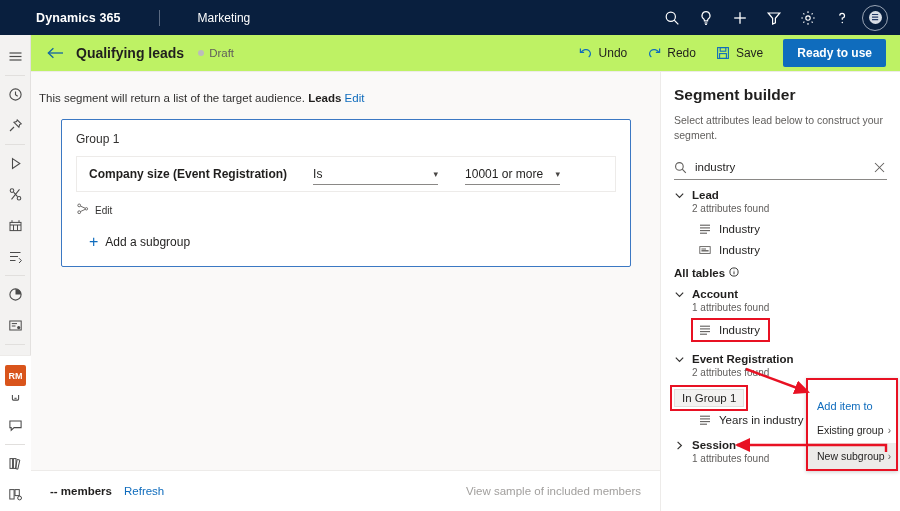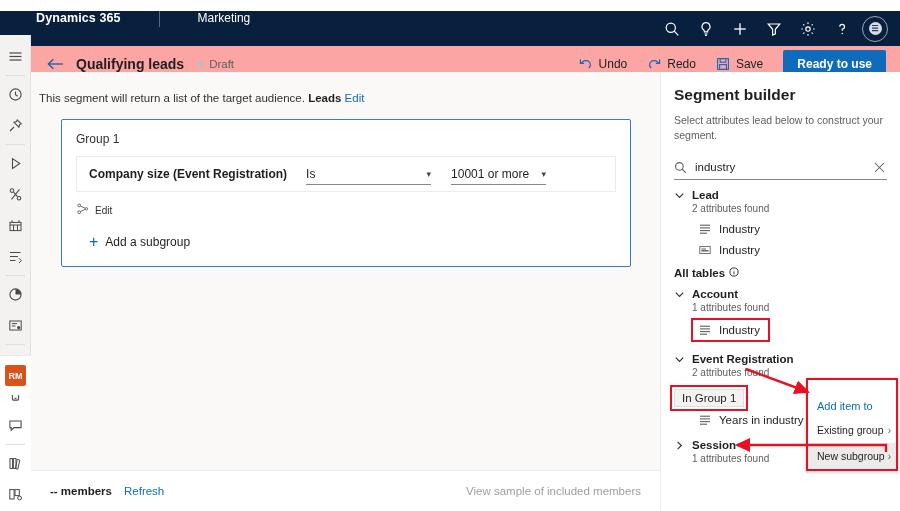--- a/index.html
+++ b/index.html
@@ -8,22 +8,22 @@
     width: 900px; height: 511px;
     font-family: "Liberation Sans", sans-serif;
     background: #ffffff;
     overflow: hidden;
     -webkit-font-smoothing: antialiased;
   }
   .app { position: relative; width: 900px; height: 511px; }
 
   
   .suitebar {
-    position: absolute; top: 11px; left: 0; width: 900px; height: 35px;
-    background: #091f3e; display: flex; align-items: flex-start; gap: 24px;
+    position: absolute; top: 0; left: 0; width: 900px; height: 35px;
+    background: #091f3e; display: flex; align-items: center; gap: 24px;
   }
   .suite-brand {
     color: #ffffff; font-size: 12.5px; font-weight: bold;
     margin-left: 36px; letter-spacing: .1px;
   }
   .suite-div {
     width: 1px; height: 16px; background: #5a6a82; margin: 0 14px;
   }
   .suite-app { color: #ffffff; font-size: 12px; font-weight: normal; }
   .suite-right {
@@ -64,22 +64,22 @@
   }
   .rm-badge {
     width: 21px; height: 21px; background: #d9541b; color: #fff;
     font-size: 9px; font-weight: bold; display: flex;
     align-items: center; justify-content: center; border-radius: 2px;
   }
 
   
   .cmdbar {
     position: absolute; top: 35px; left: 31px; width: 869px; height: 37px;
-    background: #fca5a5; border-bottom: 1px solid #edebe9;
-    display: flex; align-items: center; margin-top: 11px;
+    background: #bef264; border-bottom: 1px solid #edebe9;
+    display: flex; align-items: center;
   }
   .back-arrow {
     margin-left: 16px; color: #1264a3; cursor: pointer; display: flex;
     align-items: center;
   }
   .page-title {
     margin-left: 12px; font-size: 14px; font-weight: bold; color: #201f1e;
   }
   .status-wrap {
     margin-left: 14px; display: flex; align-items: center; gap: 5px;
@@ -115,21 +115,21 @@
   .lnk { color: #0f6cbd; cursor: pointer; }
 
   .group-box {
     margin: 15px 0 0 30px; width: 570px;
     border: 1px solid #3b78c3; background: #ffffff; border-radius: 2px;
     padding: 12px 14px 16px 14px;
   }
   .group-title { font-size: 12px; color: #323130; margin-bottom: 10px; }
   .cond-row {
     border: 1px solid #edebe9; background: #fff; height: 36px;
-    display: flex; align-items: center; padding: 0 12px; gap: 1px;
+    display: flex; align-items: center; padding: 0 12px; gap: 8px;
   }
   .cond-attr { font-size: 12px; color: #201f1e; font-weight: bold; }
   .cond-field {
     display: flex; align-items: center; justify-content: space-between;
     border-bottom: 1px solid #8a8886; height: 22px; cursor: pointer;
     font-size: 12px; color: #201f1e;
   }
   .f-op { width: 125px; margin-left: 18px; }
   .f-val { width: 95px; margin-left: 19px; }
   .chev { color: #484644; font-size: 9px; margin-left: 6px; }

